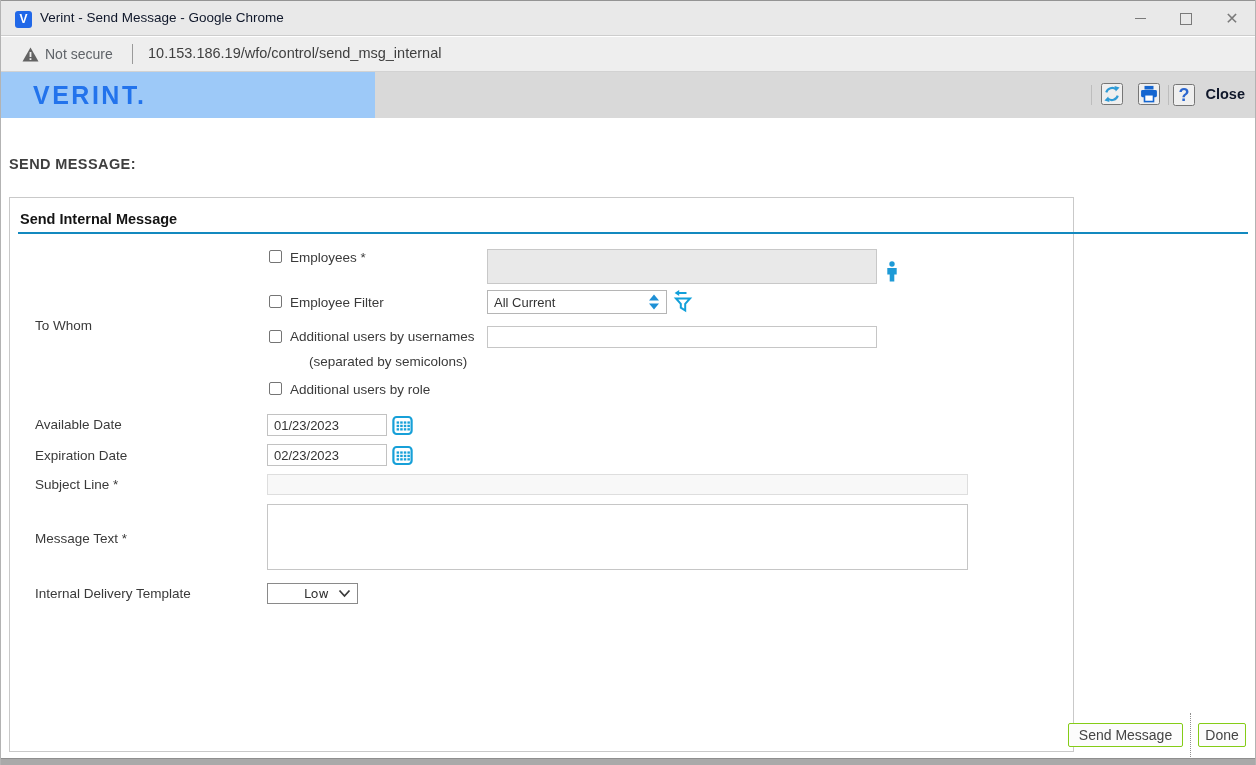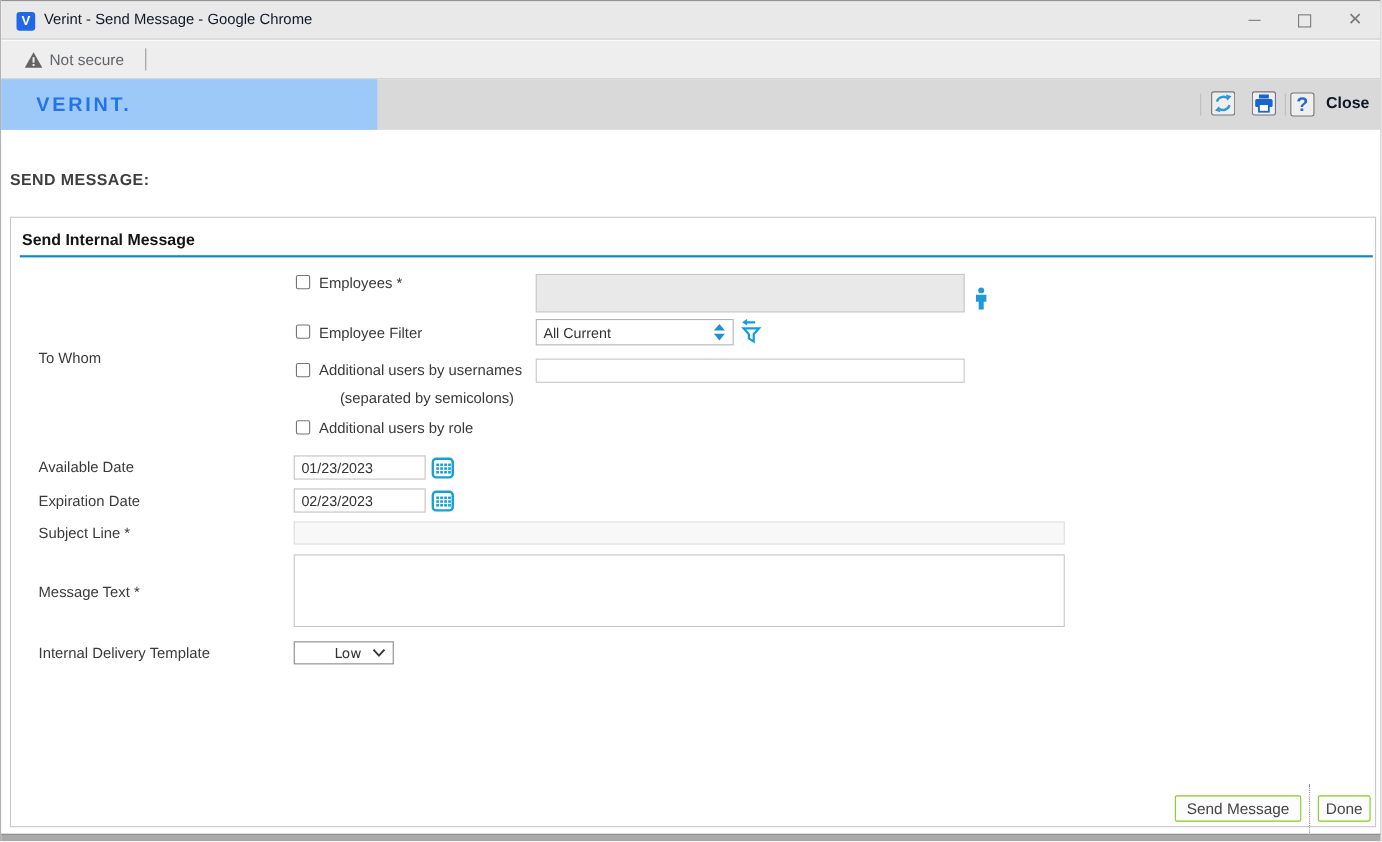--- a/index.html
+++ b/index.html
@@ -30,31 +30,31 @@
     position:absolute; left:0; top:37px; width:100%; height:35px;
     background:#eeeeee; border-bottom:1px solid #d2d2d2;
   }
   .warn-icon { position:absolute; left:21px; top:10px; }
   .sec-label { position:absolute; left:44px; top:9px; font-size:14px; color:#5f6368; }
   .addr-sep { position:absolute; left:131px; top:7px; width:1px; height:20px; background:#9a9a9a; }
   .url-text { position:absolute; left:147px; top:8px; font-size:14.5px; color:#3f3f3f; }
   
   .appheader { position:absolute; left:0; top:72px; width:100%; height:46px; background:#d9d9d9; }
   .brand {
-    position:absolute; left:0; top:0; width:342px; height:46px; background:#9dc9f8;
-    color:#2273ec; font-weight:bold; font-size:18px; letter-spacing:2.5px;
+    position:absolute; left:0; top:0; width:374px; height:46px; background:#9dc9f8;
+    color:#2273ec; font-weight:bold; font-size:25px; letter-spacing:2.5px;
     line-height:46px; padding-left:32px;
   }
   .hdr-sep { position:absolute; top:13px; width:1px; height:20px; background:#bdbdbd; }
   .hdr-btn { position:absolute; top:12px; width:22px; height:22px; display:flex; align-items:center; justify-content:center; cursor:pointer; }
   .help-q { color:#2b66cf; font-weight:bold; font-size:18px; }
   .hdr-close { position:absolute; top:14px; right:10px; font-size:14.5px; font-weight:bold; color:#0f172a; cursor:pointer; }
   
   .page-title { position:absolute; left:8px; top:156px; font-size:14.5px; font-weight:bold; color:#3f3f3f; letter-spacing:.4px; }
-  .panel { position:absolute; left:8px; top:197px; width:1242px; height:555px; border:1px solid #c9c9c9; background:#fff; }
+  .panel { position:absolute; left:8px; top:197px; width:1065px; height:555px; border:1px solid #c9c9c9; background:#fff; }
   .panel-title { position:absolute; left:10px; top:13px; font-size:14.5px; font-weight:bold; color:#141414; }
   .teal-rule { position:absolute; left:8px; top:34px; width:1230px; height:2px; background:#1389bf; }
   .flabel { position:absolute; font-size:13.5px; color:#3a3a3a; }
   .cb { position:absolute; width:13px; height:13px; appearance:none; -webkit-appearance:none;
         border:1px solid #757575; border-radius:2px; background:#fff; margin:0; }
   .txt { position:absolute; border:1px solid #c6c6c6; background:#fff; font-family:"Liberation Sans",sans-serif; font-size:13px; color:#333; padding:0 6px; }
   .sel { position:absolute; border:1px solid #8a8a8a; background:#fff; font-family:"DejaVu Sans",sans-serif; font-size:12.5px; color:#333;
          display:flex; align-items:center; padding:0 6px; cursor:pointer; }
   .sel .chev { margin-left:auto; }
   .icon-btn { position:absolute; cursor:pointer; background:none; border:none; padding:0; }
@@ -83,20 +83,21 @@
   </div>
 
   <div class="addressbar">
     <svg class="warn-icon" width="17" height="15" viewBox="0 0 17 15">
       <polygon points="8.5,0.5 16.5,14.5 0.5,14.5" fill="#636363"></polygon>
       <rect x="7.6" y="5" width="1.8" height="5" fill="#eeeeee"></rect>
       <rect x="7.6" y="11.2" width="1.8" height="1.8" fill="#eeeeee"></rect>
     </svg>
     <div class="sec-label">Not secure</div>
     <div class="addr-sep"></div>
+    <div class="url-text">10.153.186.19/wfo/control/send_msg_internal</div>
   </div>
 
   <div class="appheader">
     <div class="brand">VERINT.</div>
     <div class="hdr-sep" style="right:163px;"></div>
     <button class="hdr-btn" style="right:132px; top:11px;">
       <svg width="20" height="20" viewBox="0 0 20 20">
         <g fill="none" stroke="#2f9bd6" stroke-width="2.4">
           <path d="M 3.6 8.2 A 6.8 6.8 0 0 1 14.6 5.0"></path>
           <path d="M 16.4 11.8 A 6.8 6.8 0 0 1 5.4 15.0"></path>

